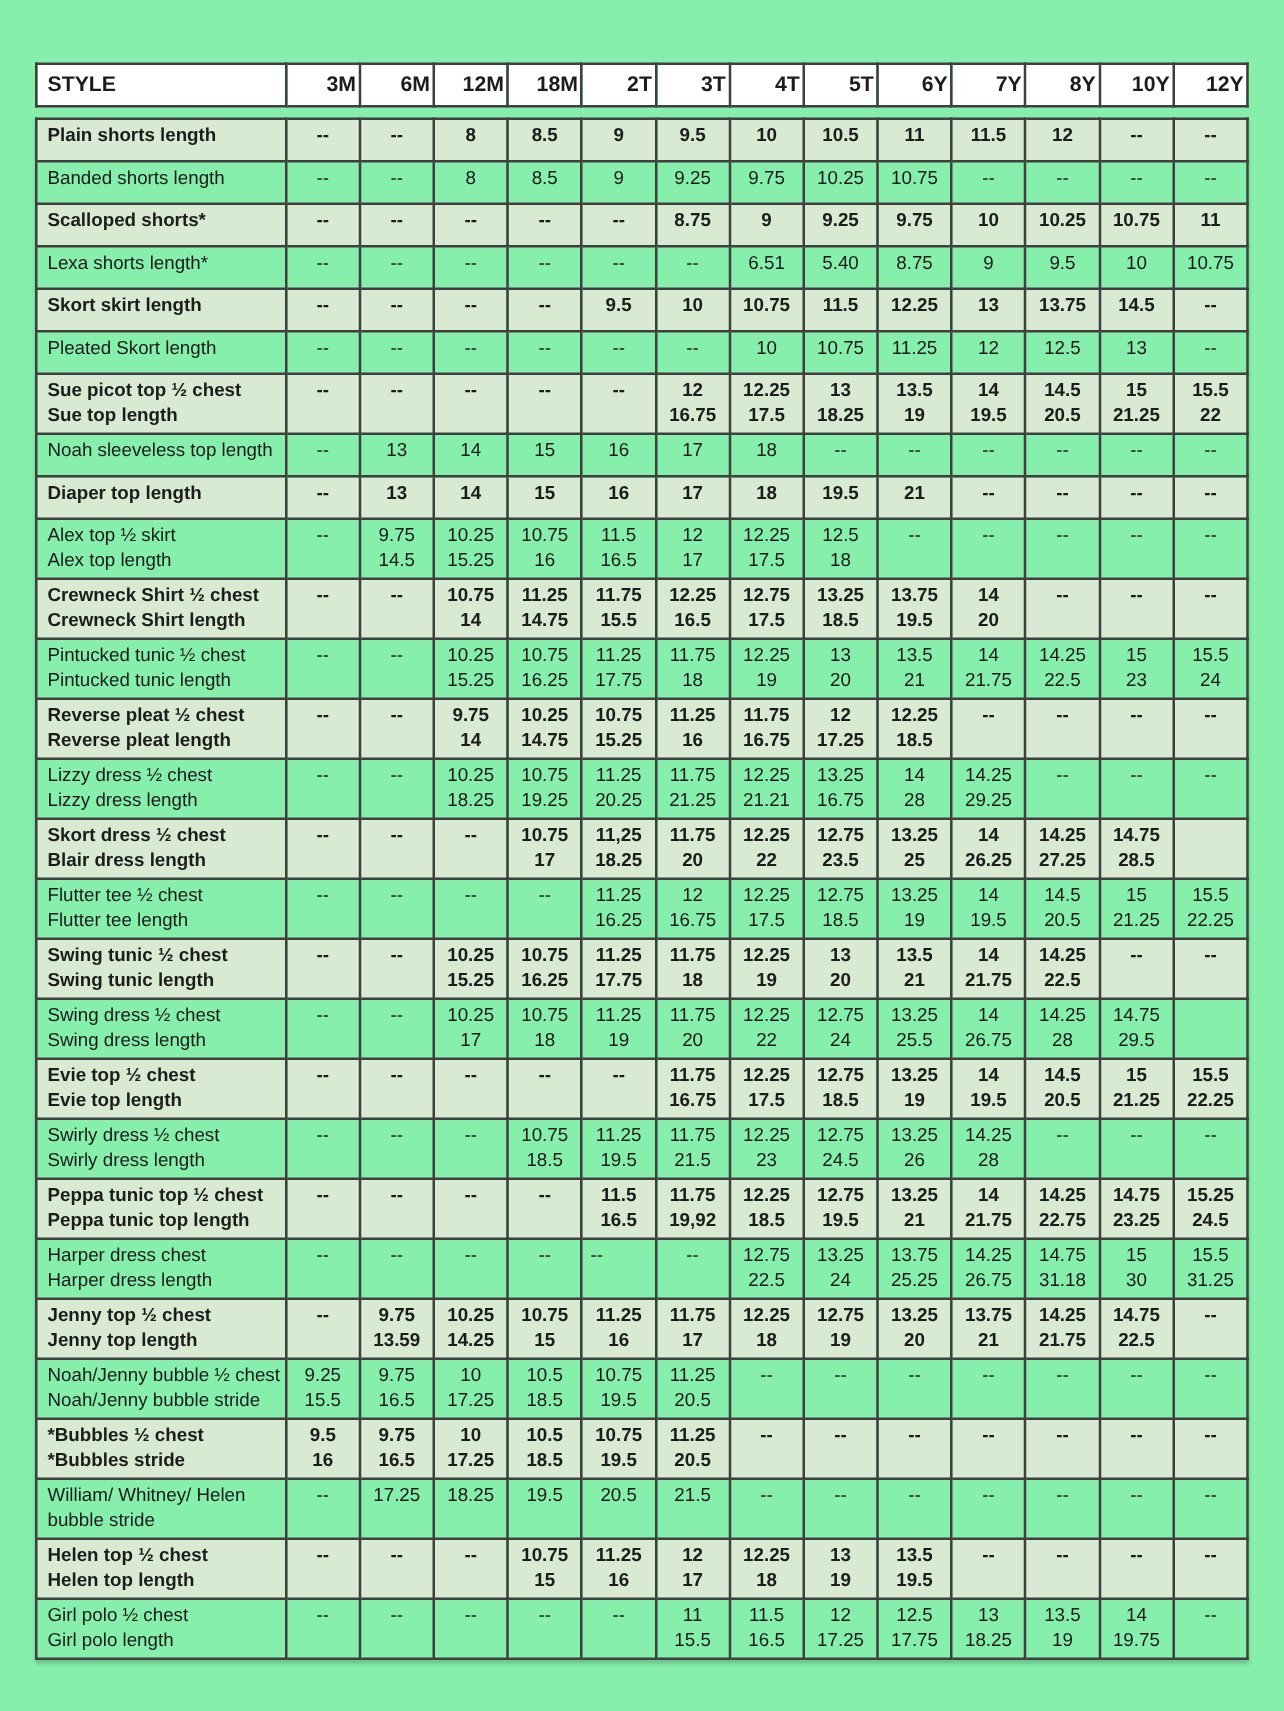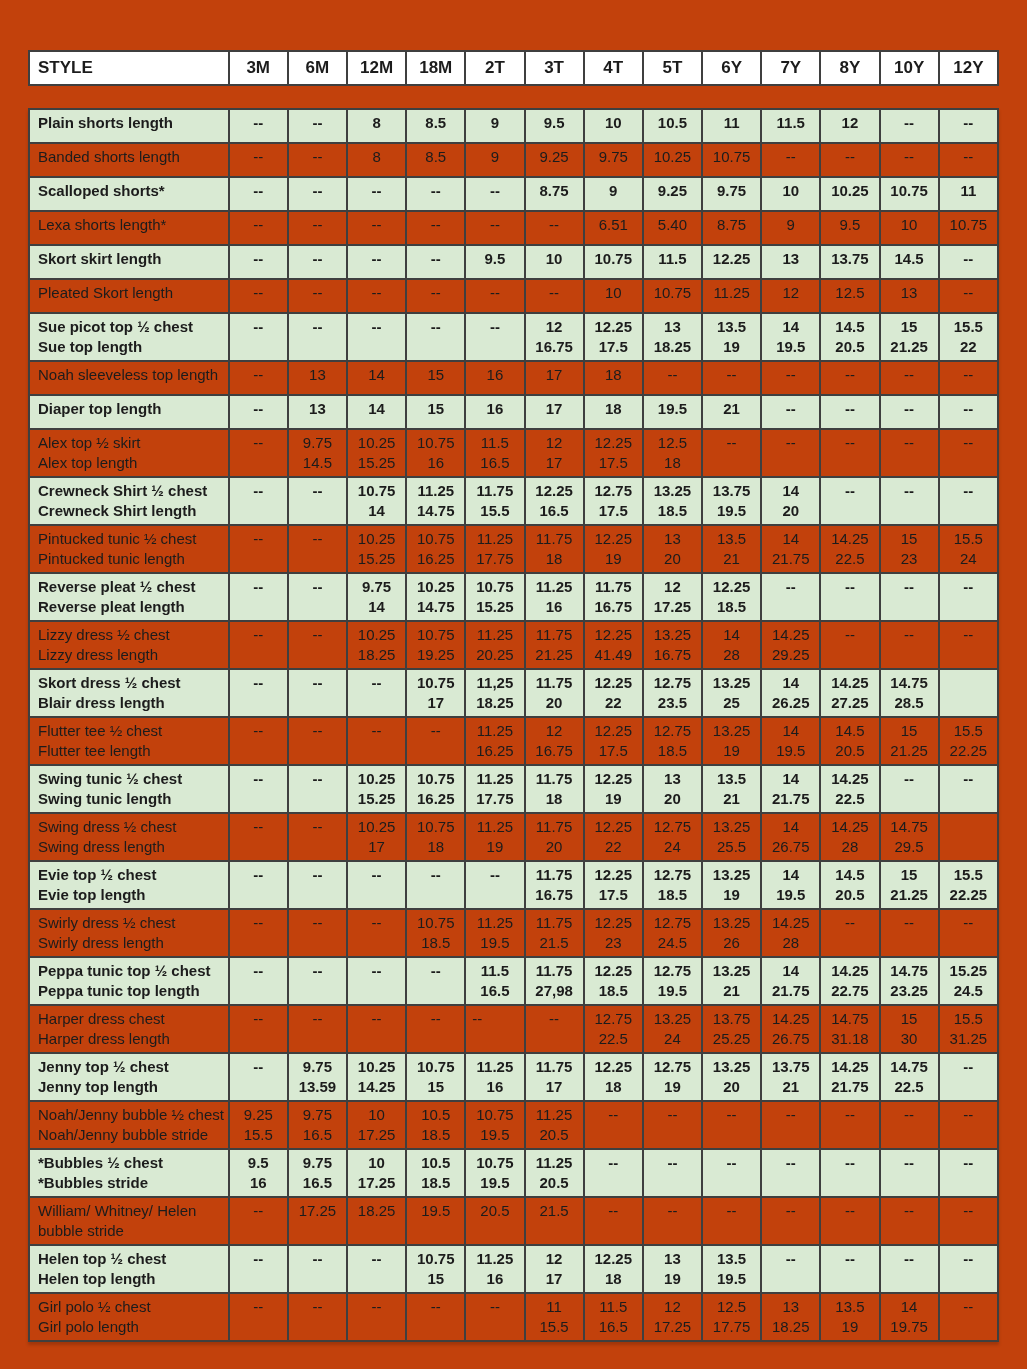--- a/index.html
+++ b/index.html
@@ -6,21 +6,21 @@
     margin: 0;
     padding: 0;
     background: #ffffff;
     font-family: "Liberation Sans", sans-serif;
     color: #1c1c1c;
   }
   .page {
     position: relative;
     width: 1027px;
     height: 1369px;
-    background: #c2410c;
+    background: #86efac;
     overflow: hidden;
   }
   .chart-wrap {
     position: absolute;
     left: 28px;
     top: 50px;
     width: 971px;
   }
   table {
     border-collapse: collapse;
@@ -33,29 +33,29 @@
     vertical-align: top;
     text-align: center;
     font-size: 15px;
     line-height: 20px;
     overflow: hidden;
   }
   thead th {
     font-size: 17px;
     font-weight: bold;
     padding: 6px 2px;
-    text-align: center;
+    text-align: right;
     background: #ffffff;
   }
   thead th.style-col, td.label-cell {
     text-align: left;
     padding-left: 8px;
   }
   table.body-table {
-    margin-top: 22px;
+    margin-top: 8px;
     box-shadow: 0 3px 3px rgba(0,0,0,0.18);
   }
   tr.shaded td {
     background: #d9ead3;
     font-weight: bold;
   }
   tr.single td {
     height: 26px;
   }
   td.align-left {
@@ -763,21 +763,21 @@
             <td>
               <div class="cell-line">11.25</div>
               <div class="cell-line">20.25</div>
             </td>
             <td>
               <div class="cell-line">11.75</div>
               <div class="cell-line">21.25</div>
             </td>
             <td>
               <div class="cell-line">12.25</div>
-              <div class="cell-line">41.49</div>
+              <div class="cell-line">21.21</div>
             </td>
             <td>
               <div class="cell-line">13.25</div>
               <div class="cell-line">16.75</div>
             </td>
             <td>
               <div class="cell-line">14</div>
               <div class="cell-line">28</div>
             </td>
             <td>
@@ -1128,21 +1128,21 @@
             </td>
             <td>
               <div class="cell-line">--</div>
             </td>
             <td>
               <div class="cell-line">11.5</div>
               <div class="cell-line">16.5</div>
             </td>
             <td>
               <div class="cell-line">11.75</div>
-              <div class="cell-line">27,98</div>
+              <div class="cell-line">19,92</div>
             </td>
             <td>
               <div class="cell-line">12.25</div>
               <div class="cell-line">18.5</div>
             </td>
             <td>
               <div class="cell-line">12.75</div>
               <div class="cell-line">19.5</div>
             </td>
             <td>

